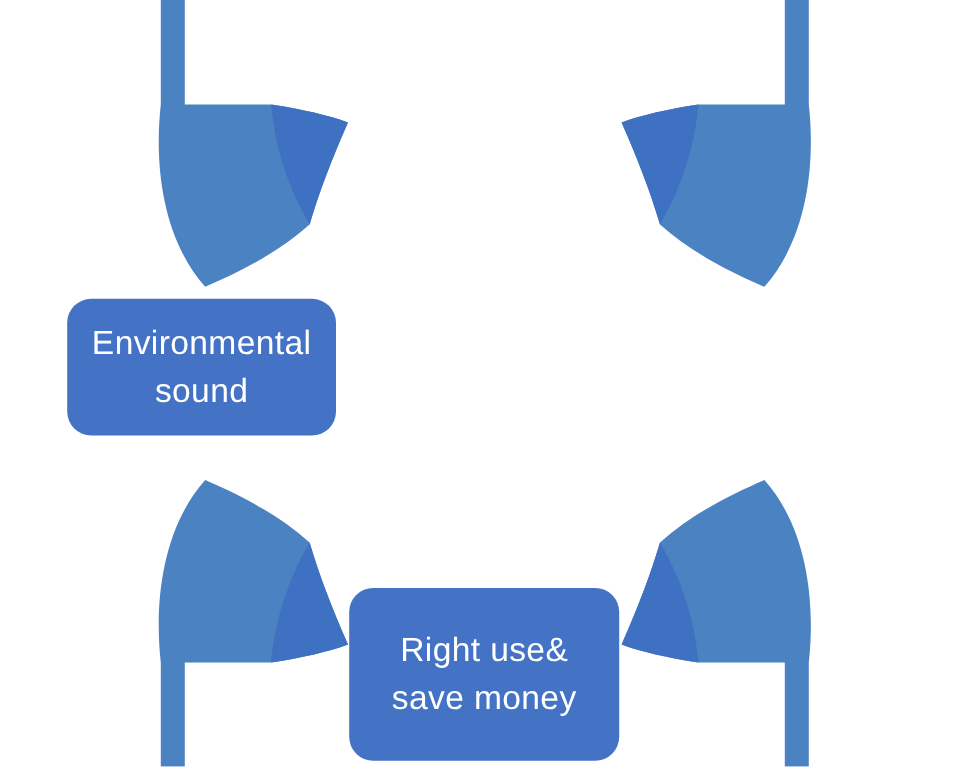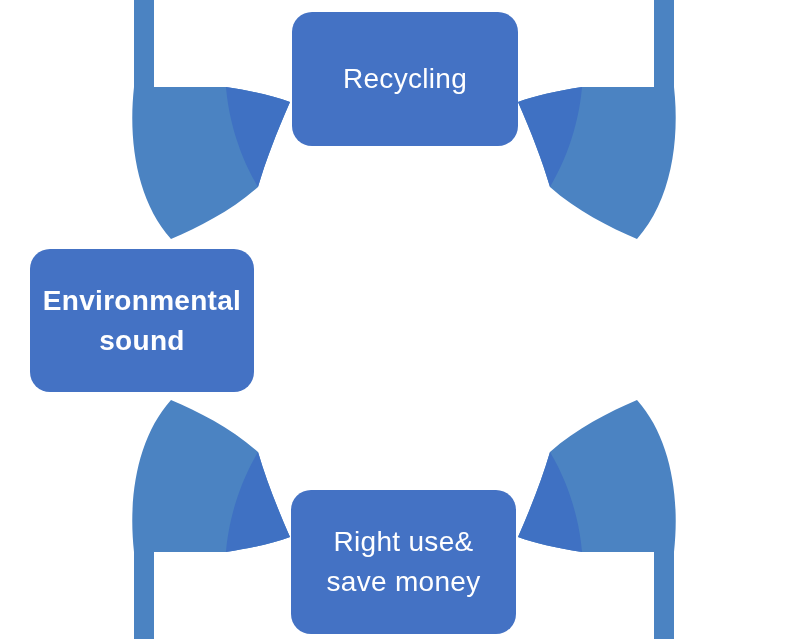--- a/index.html
+++ b/index.html
@@ -35,21 +35,21 @@
     justify-content: center;
     text-align: center;
     font-size: 28px;
     line-height: 40px;
     letter-spacing: 0.3px;
   }
   .node .label {
     white-space: pre-line;
   }
   .node-recycling     { left: 292px; top: 12px;  width: 226px; height: 134px; }
-  .node-environmental { left: 30px;  top: 249px; width: 224px; height: 143px; font-weight: bold; }
+  .node-environmental { left: 56px;  top: 249px; width: 224px; height: 114px; }
   .node-improve       { left: 534px; top: 246px; width: 231px; height: 148px; }
   .node-right-use     { left: 291px; top: 490px; width: 225px; height: 144px; }
 </style>
 </head>
 <body>
 
 <div class="stage">
 
   <svg class="arrows-layer" viewBox="0 0 800 639" xmlns="http://www.w3.org/2000/svg">
     <defs>
@@ -65,23 +65,20 @@
                  C236,150 228,112 226,87 Z"></path>
       </g>
     </defs>
 
     <use href="#curved-arrow" xlink:href="#curved-arrow"></use>
     <use href="#curved-arrow" xlink:href="#curved-arrow" transform="translate(808,0) scale(-1,1)"></use>
     <use href="#curved-arrow" xlink:href="#curved-arrow" transform="translate(0,639) scale(1,-1)"></use>
     <use href="#curved-arrow" xlink:href="#curved-arrow" transform="translate(808,639) scale(-1,-1)"></use>
   </svg>
 
-  <div class="node node-recycling">
-    <span class="label">Recycling</span>
-  </div>
 
 
   <div class="node node-right-use">
     <span class="label">Right use&amp;
 save money</span>
   </div>
 
   <div class="node node-environmental">
     <span class="label">Environmental
 sound</span>

